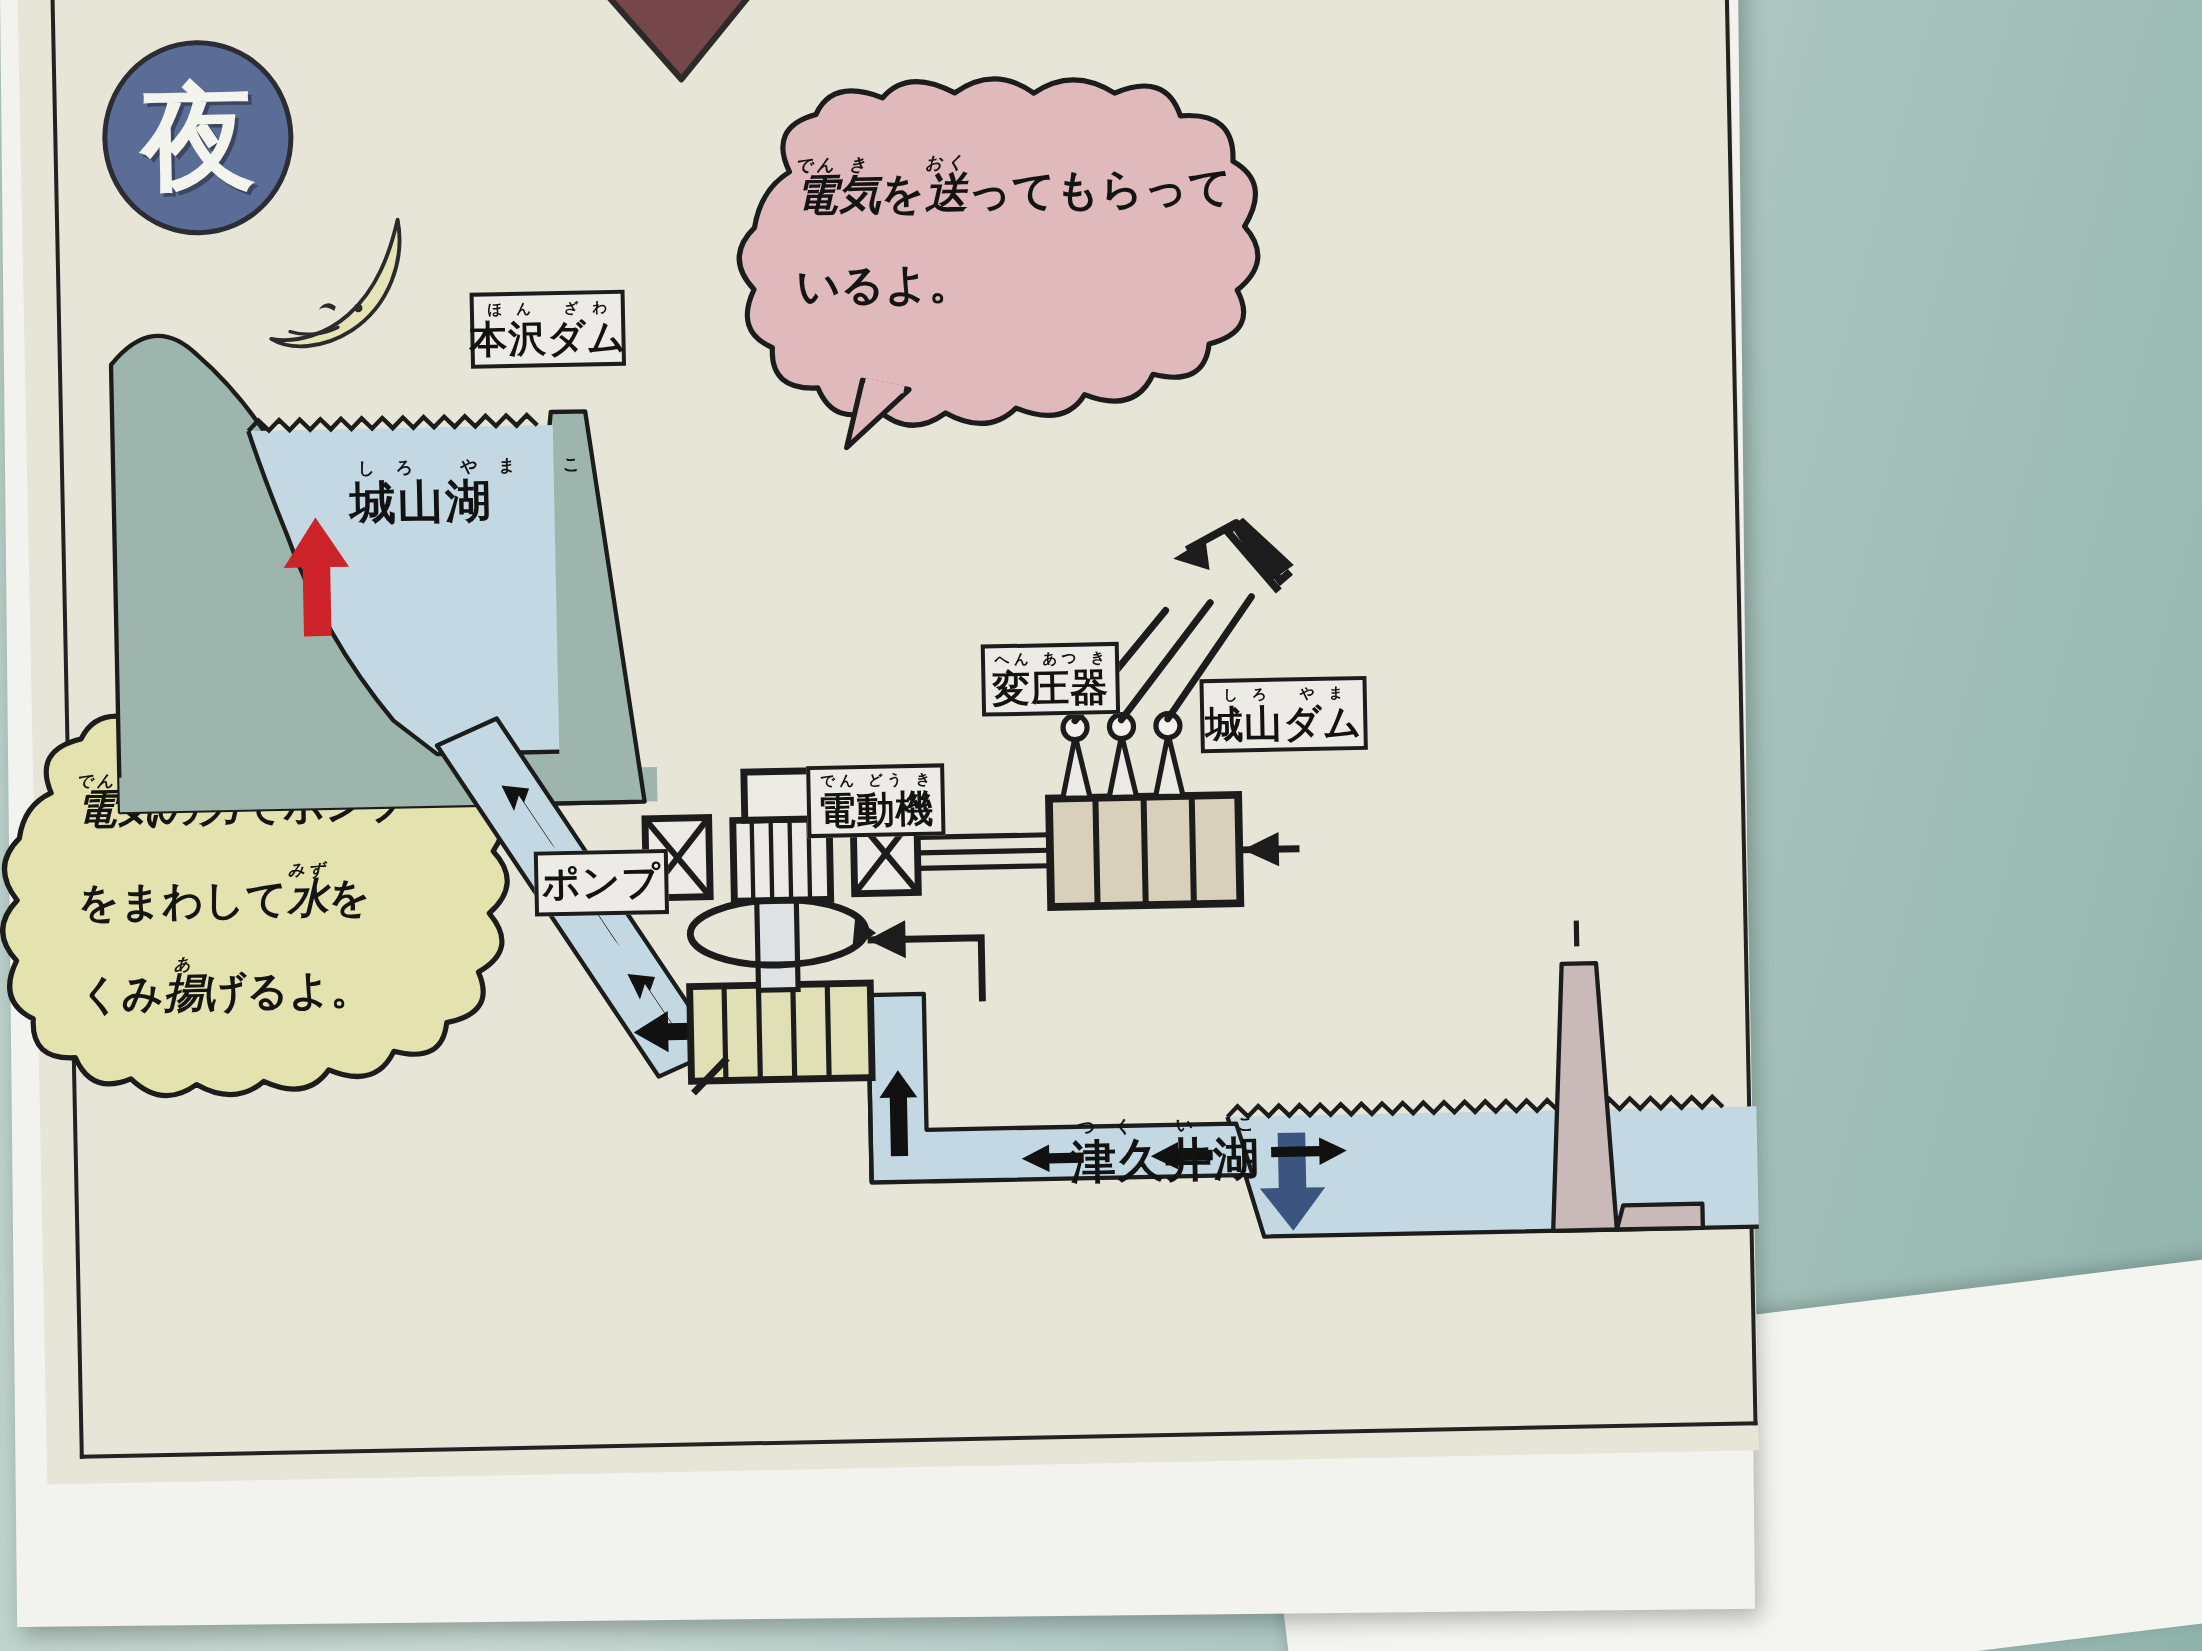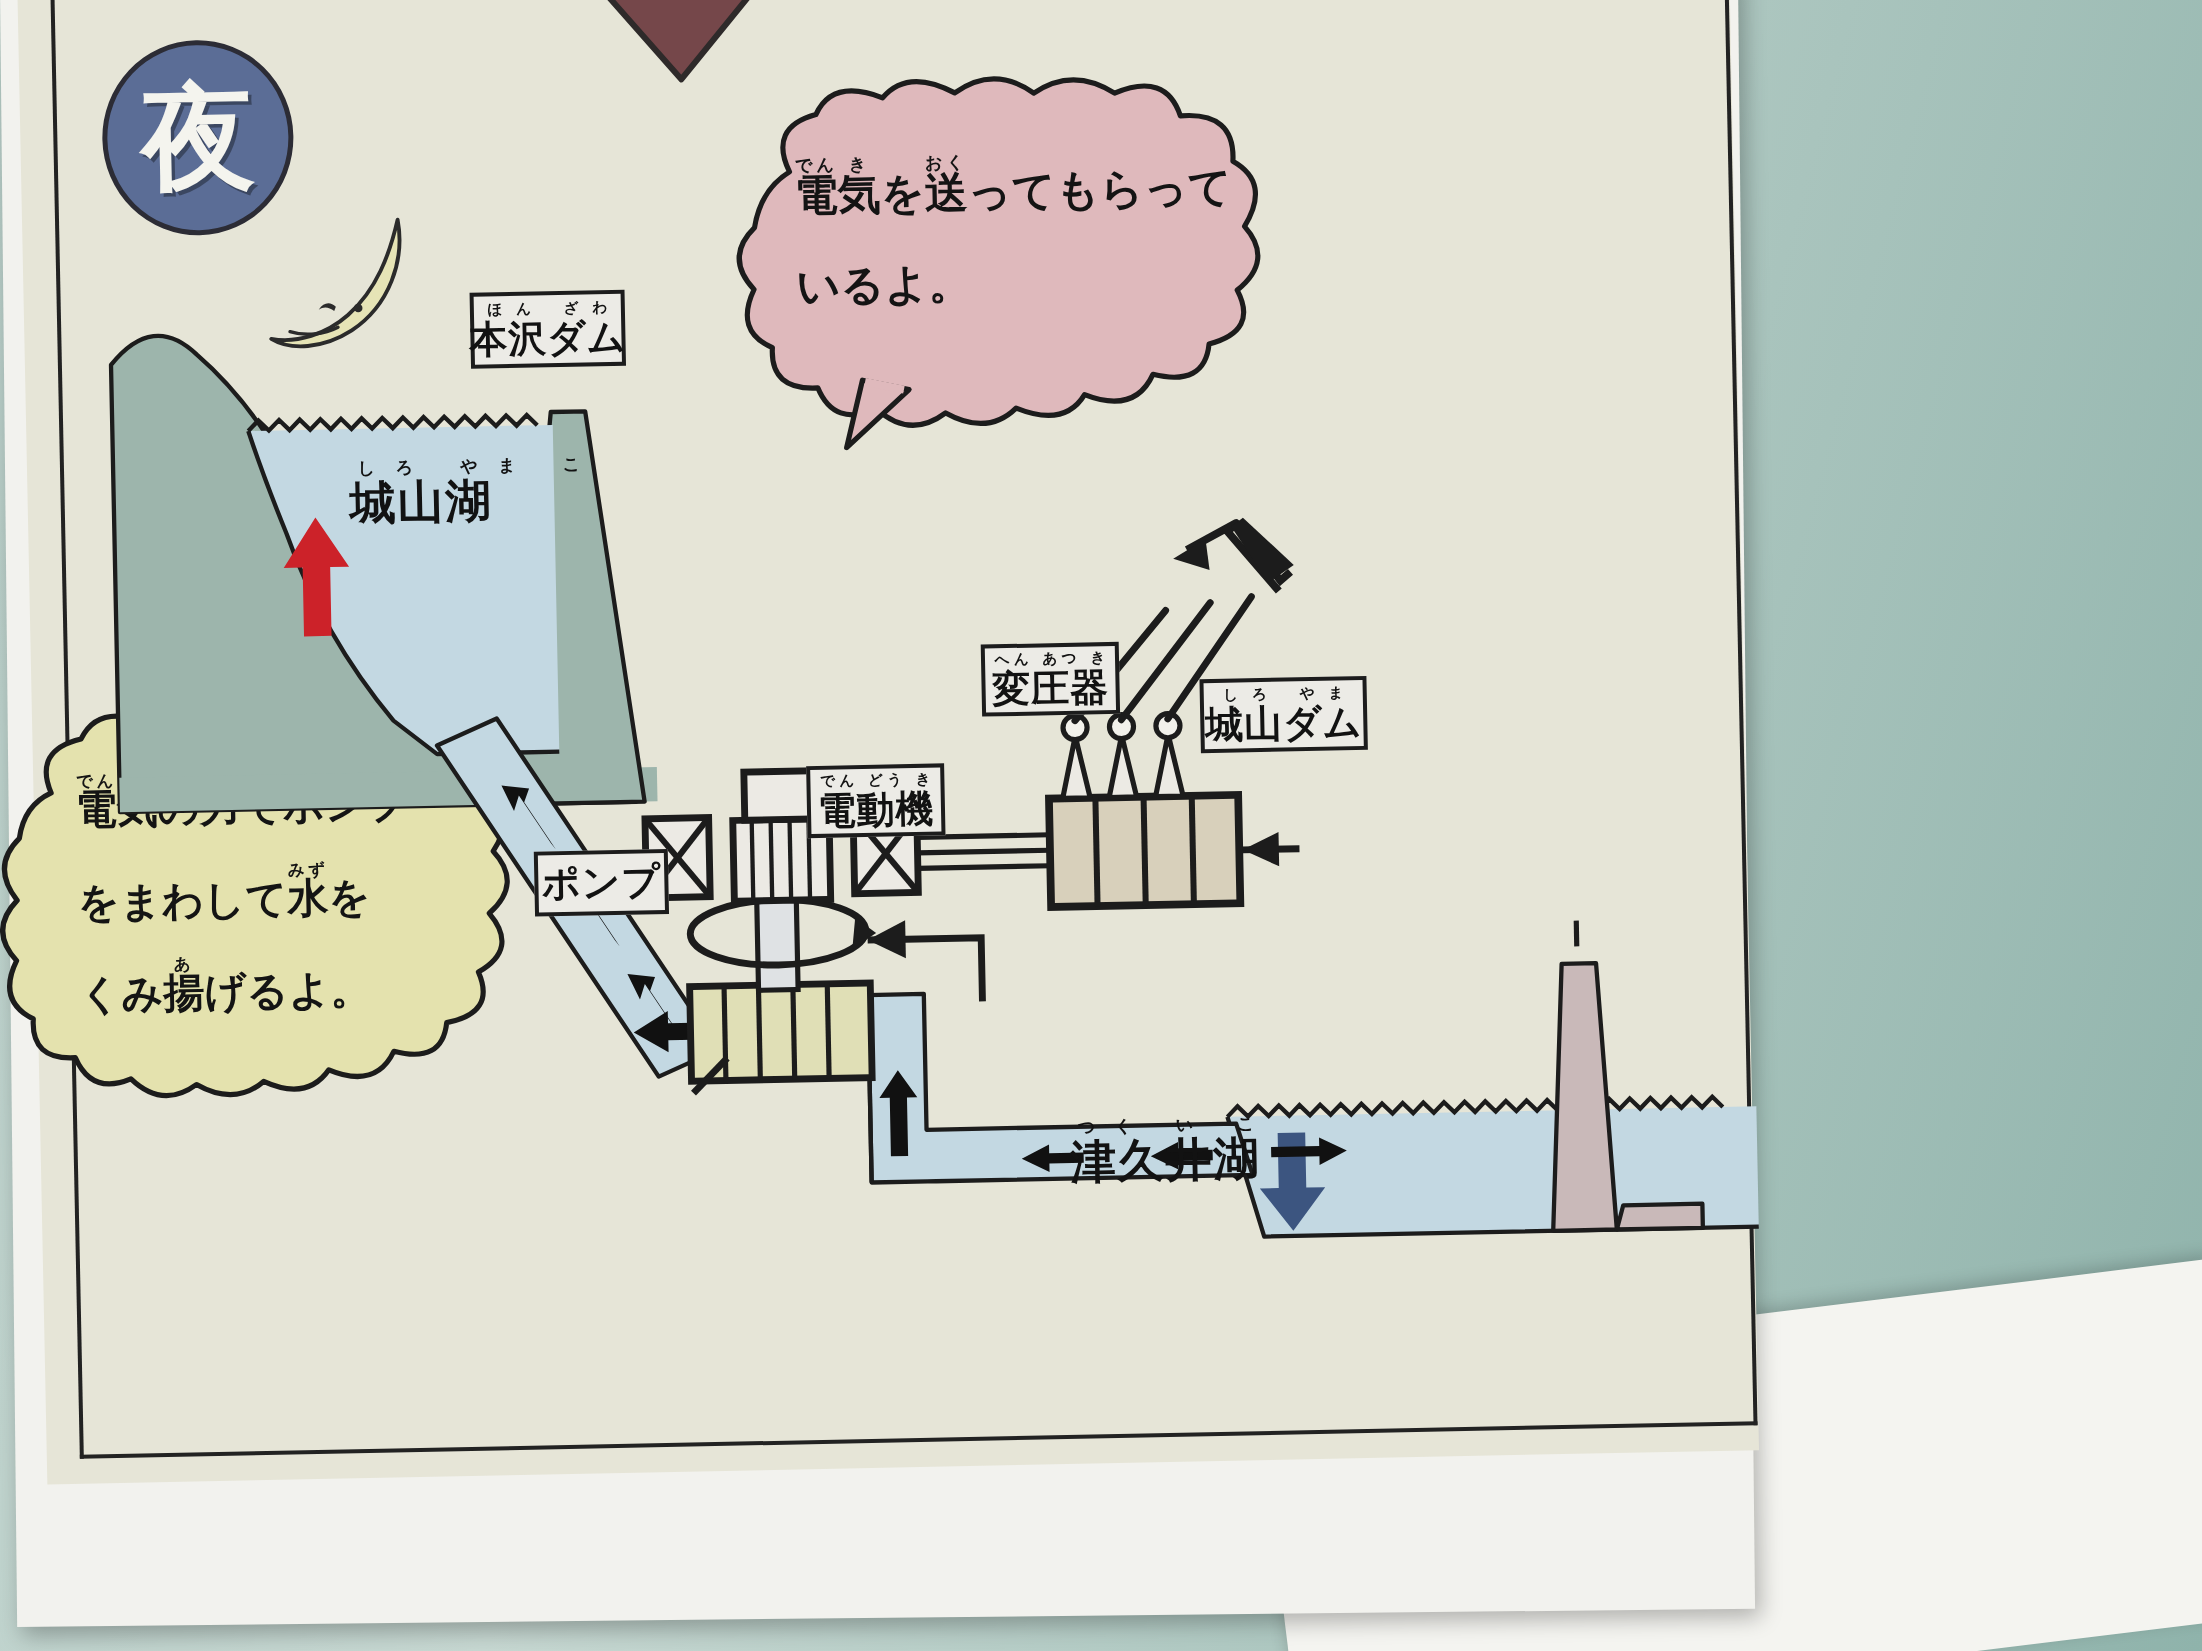--- a/index.html
+++ b/index.html
@@ -30,21 +30,21 @@
       font-family:"DejaVu Sans","Liberation Sans",sans-serif;
       text-shadow:3.4px 3.4px 0 rgba(0,0,0,.35);}
 
   
   .bub{position:absolute;}
   .bub .txt{position:absolute;left:0;top:0;width:100%;height:100%;
       display:flex;flex-direction:column;justify-content:center;align-items:flex-start;
       padding:0 0 0 0;box-sizing:border-box;}
   .line{display:block;white-space:nowrap;font-weight:700;color:#141414;
       font-family:"DejaVu Sans","Liberation Sans",sans-serif;}
-  ruby{ruby-position:over;}
+  ruby{ruby-position:over;font-style:italic;}
   rt{font-size:.40em;font-weight:700;letter-spacing:.12em;}
 
   
   .plate{position:absolute;background:#ecebe6;border:4.3px solid #1c1c1c;
       display:flex;align-items:center;justify-content:center;
       font-weight:700;color:#121212;white-space:nowrap;box-sizing:border-box;}
 
   .lakelabel{position:absolute;font-weight:700;color:#121212;white-space:nowrap;}
 
   svg{display:block;overflow:visible;}

